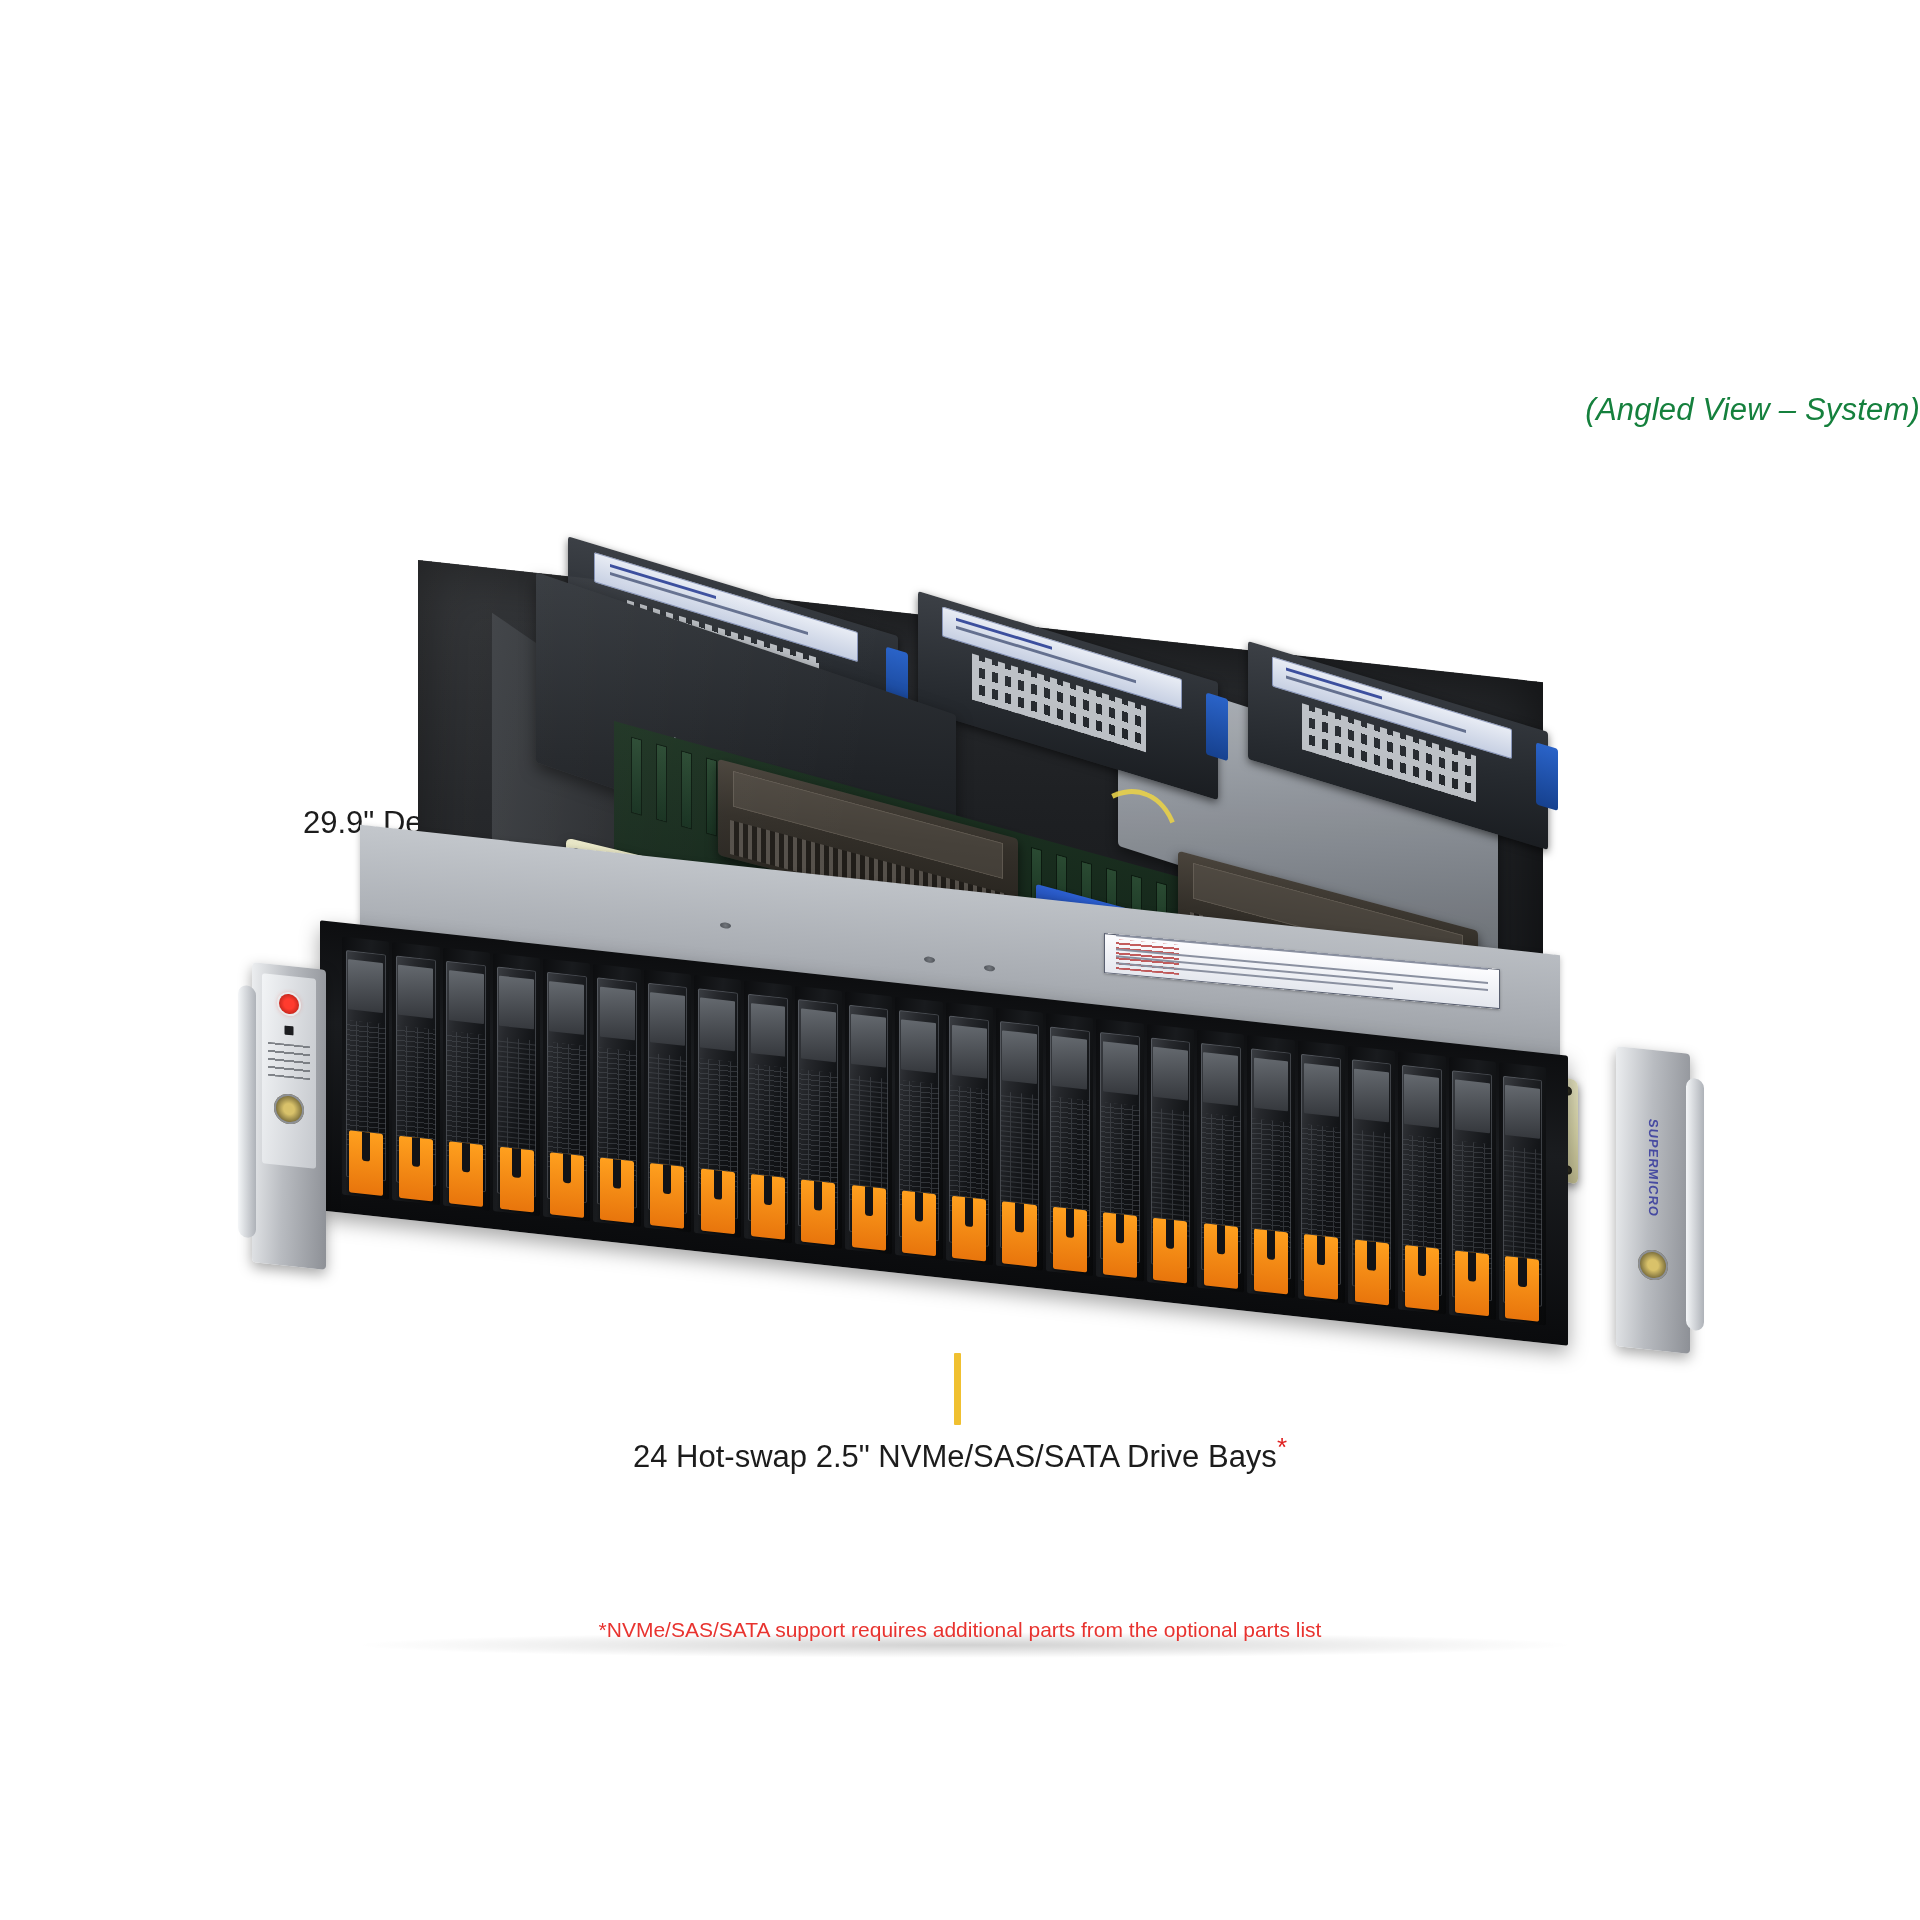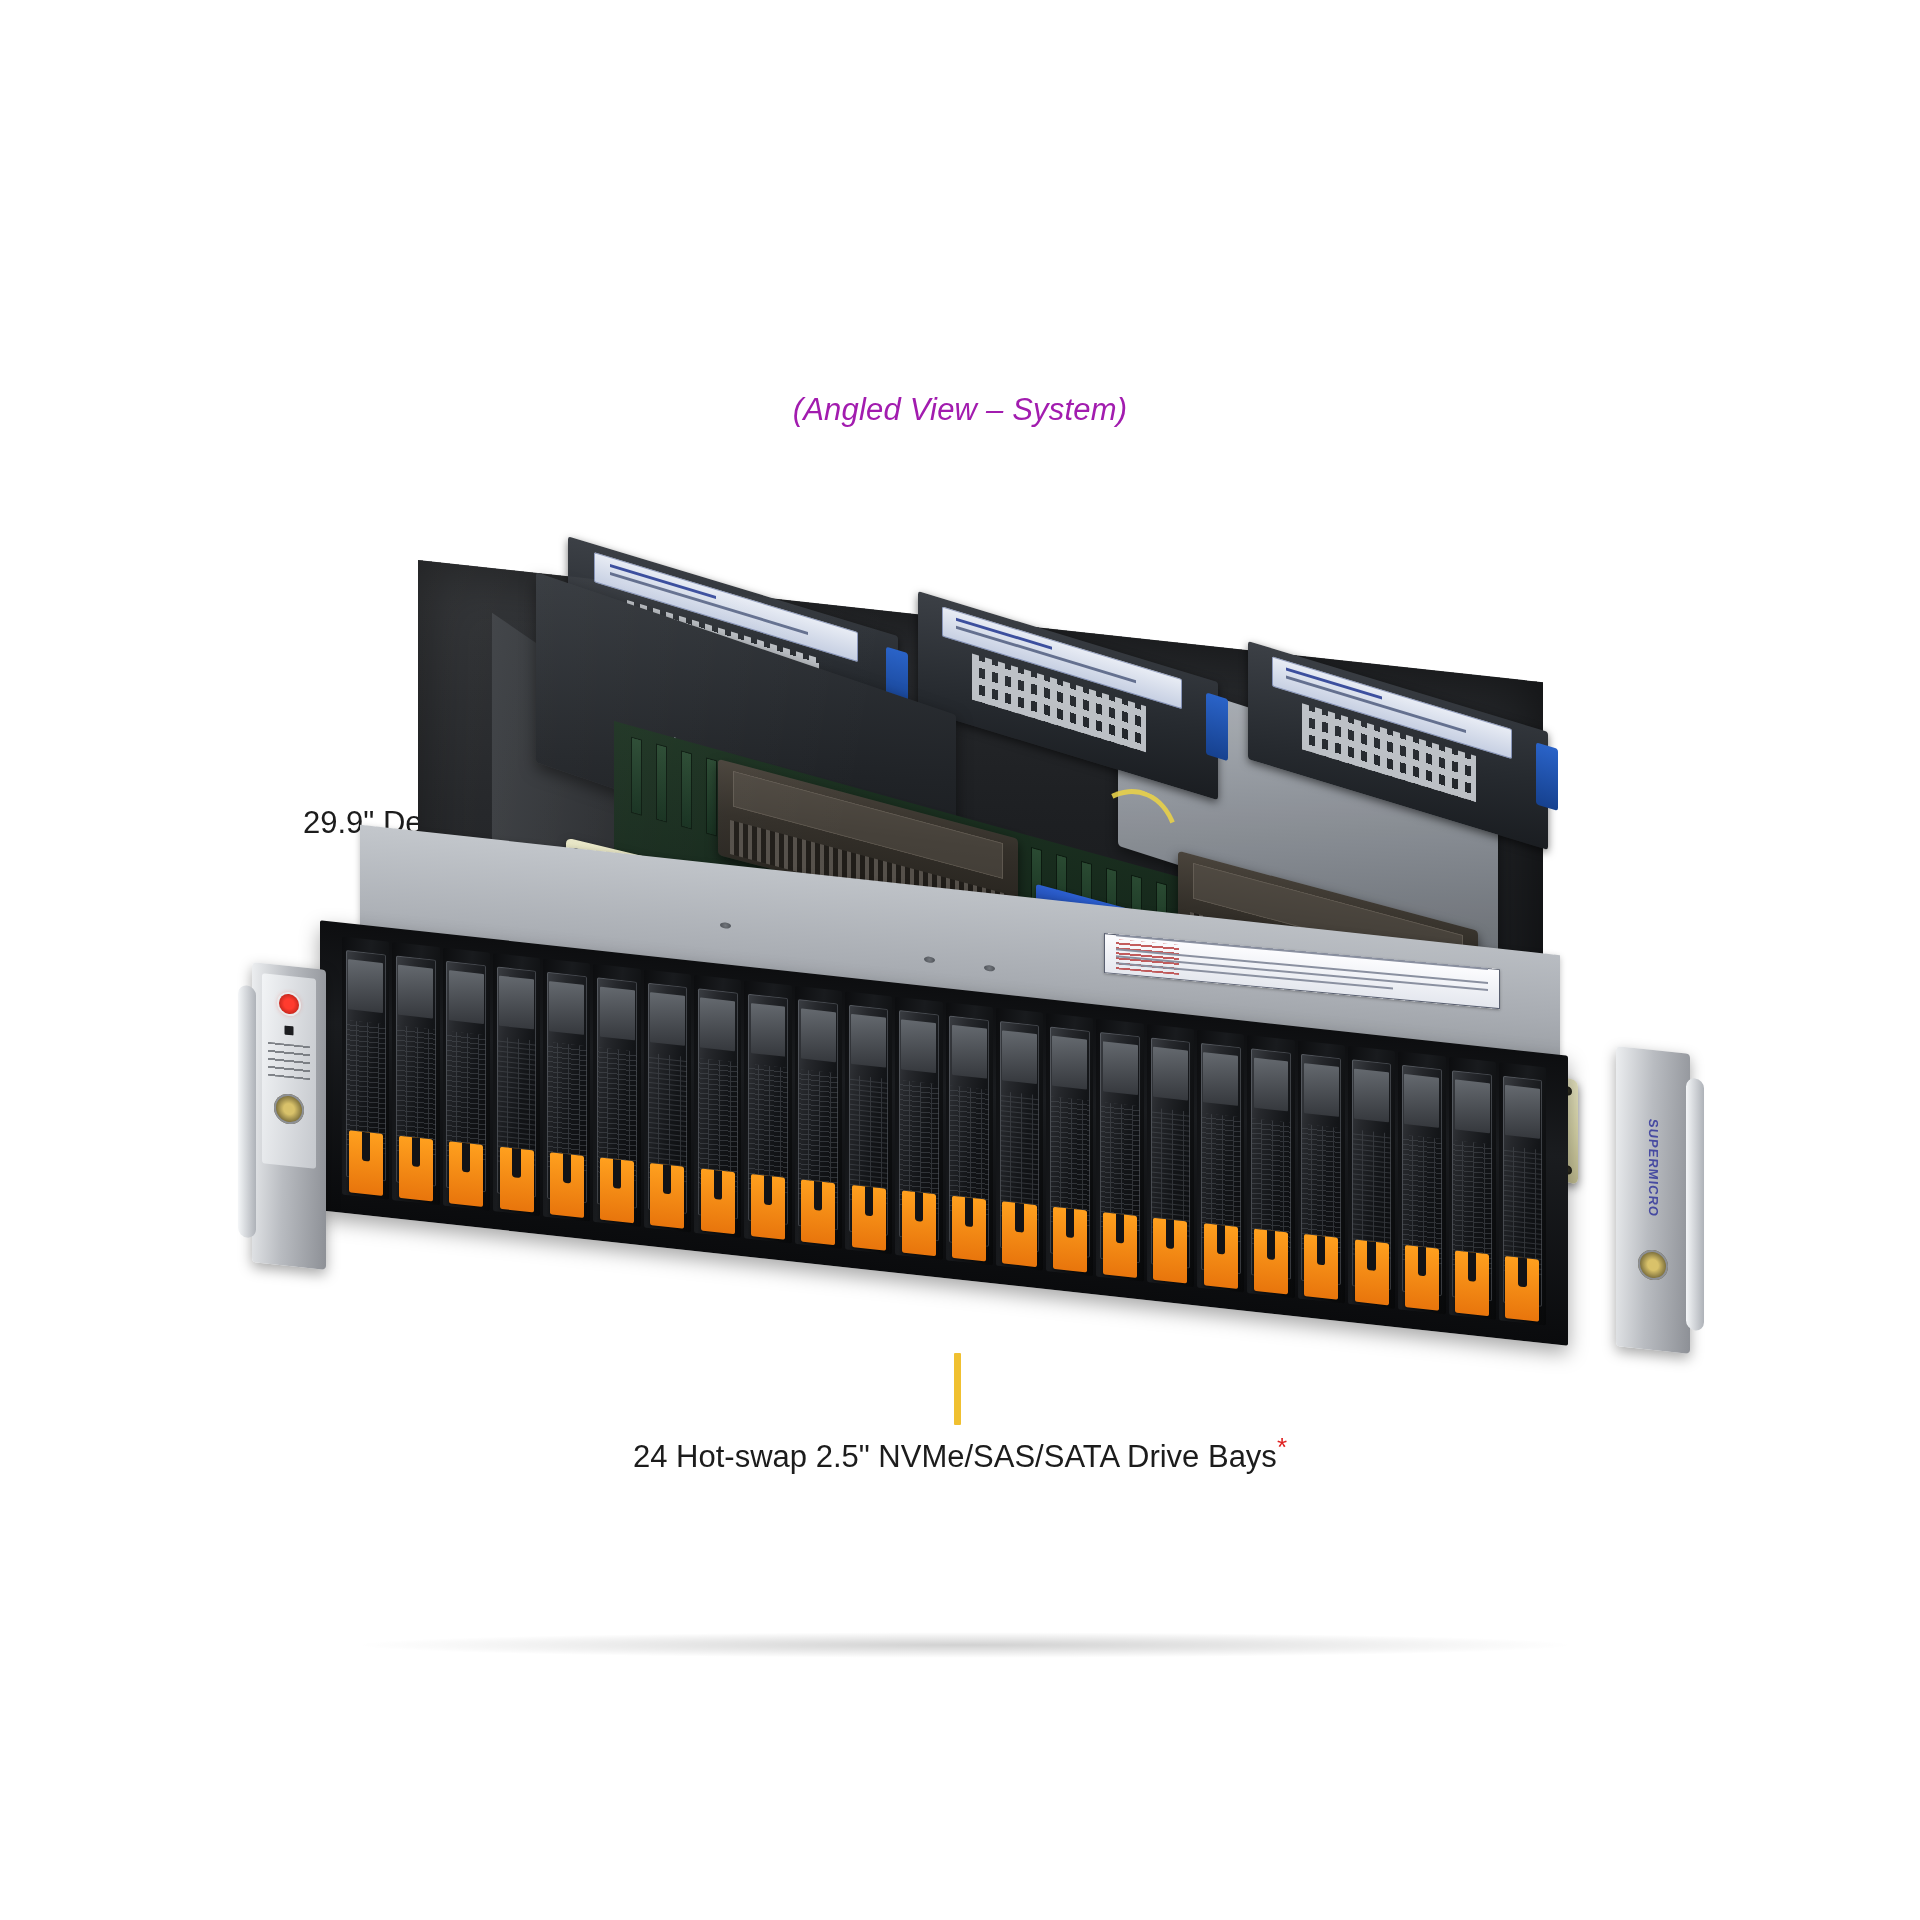--- a/index.html
+++ b/index.html
@@ -2,22 +2,22 @@
 <html><head>
 <meta charset="utf-8">
 <style>
   html,body{margin:0;padding:0;background:#ffffff;}
   body{width:1920px;height:1920px;position:relative;overflow:hidden;
        font-family:"Liberation Sans","DejaVu Sans",sans-serif;color:#1a1a1a;}
 
   .stage{position:absolute;inset:0;}
 
   
-  .title{position:absolute;left:0;right:0;top:392px;text-align:center;
-         font-style:italic;font-size:31px;letter-spacing:.2px;color:#a21caf;}
+  .title{position:absolute;left:0;right:0;top:392px;text-align:right;
+         font-style:italic;font-size:31px;letter-spacing:.2px;color:#15803d;}
 
   .depth-label{position:absolute;left:303px;top:805px;font-size:31px;color:#1c1c1c;
                white-space:nowrap;}
   .depth-line{position:absolute;left:498px;top:824px;width:128px;height:7px;
               background:#f0c030;border-radius:1px;}
 
   .bays-caption{position:absolute;left:0;right:0;top:1432px;text-align:center;
                 font-size:31px;color:#1c1c1c;white-space:nowrap;}
   .bays-caption .star{color:#e02020;font-size:26px;vertical-align:super;}
   .bays-line{position:absolute;left:954px;top:1353px;width:7px;height:72px;
@@ -552,14 +552,15 @@
 
       <div class="base-shadow"></div>
     </div>
   </div>
 
   <div class="bays-line"></div>
   <div class="bays-caption">
     <span>24 Hot-swap 2.5" NVMe/SAS/SATA Drive Bays</span><span class="star">*</span>
   </div>
 
+  <div class="footnote">*NVMe/SAS/SATA support requires additional parts from the optional parts list</div>
 
 </div>
 
 </body></html>

